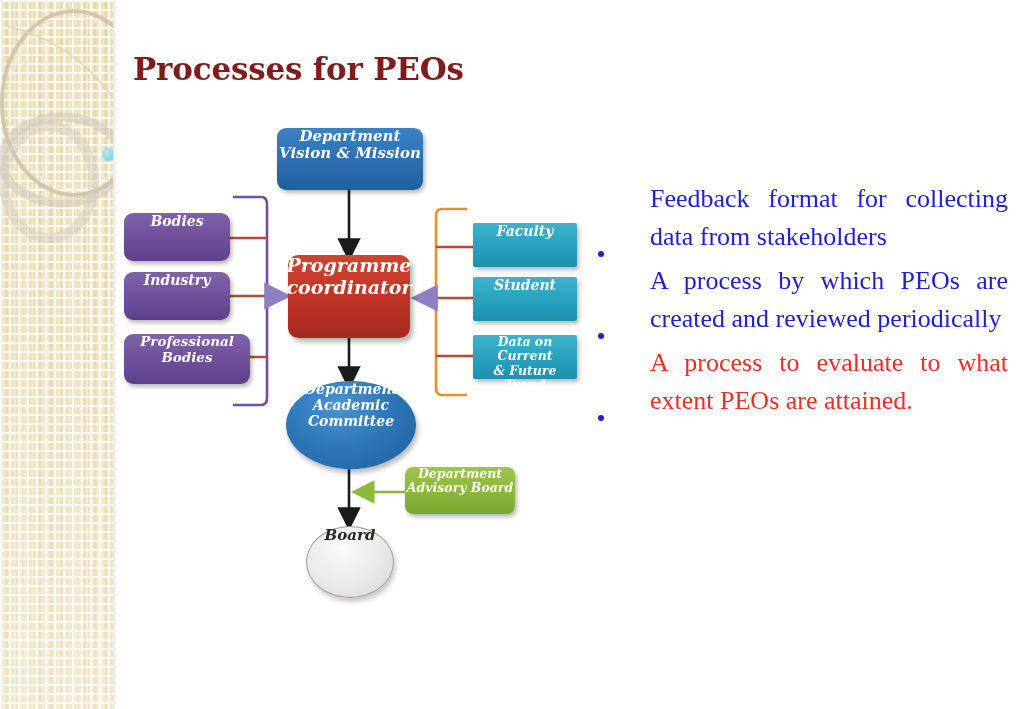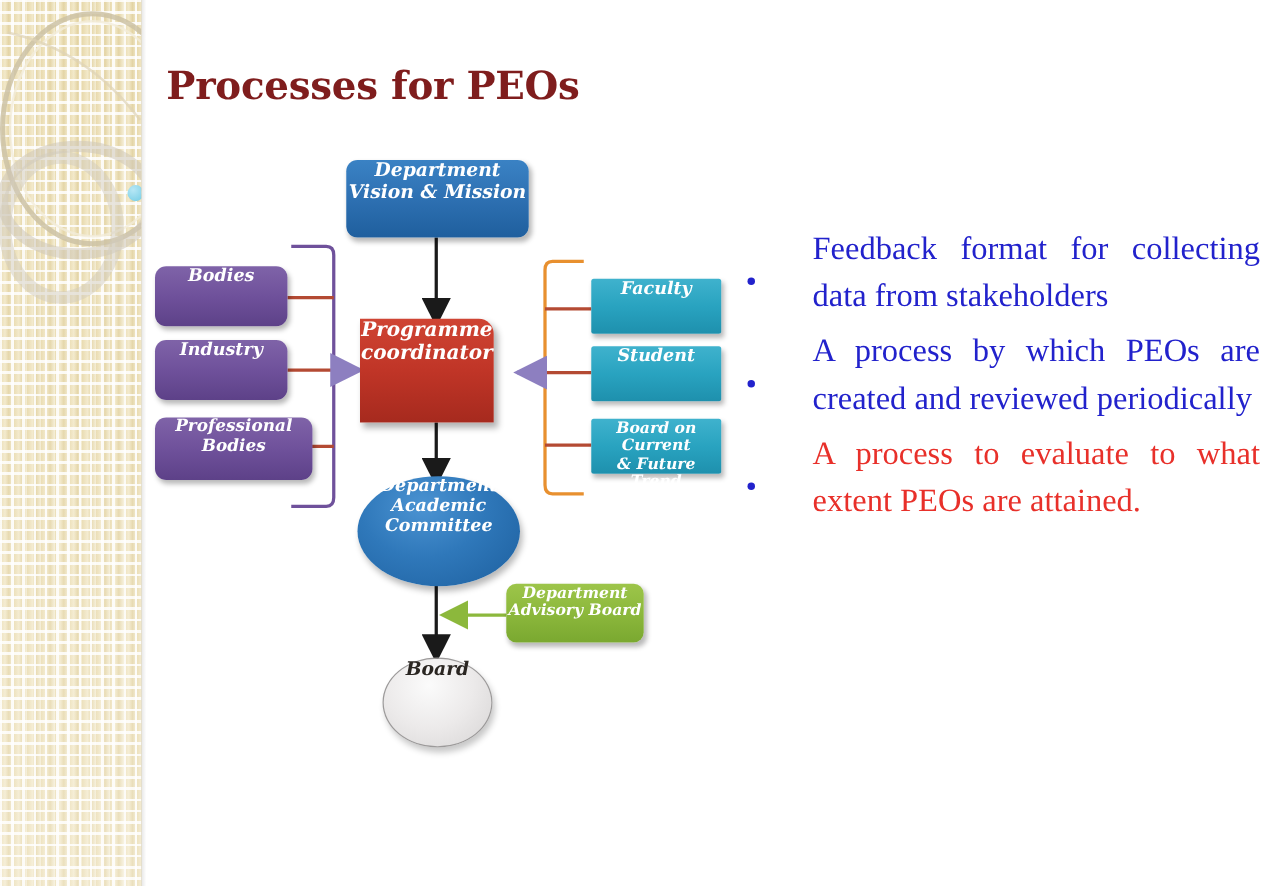--- a/index.html
+++ b/index.html
@@ -133,21 +133,21 @@
 
   
   #bullets {
     position: absolute;
     left: 588px;
     top: 180px;
     width: 420px;
   }
   .bullet-row {
     display: flex;
-    align-items: center;
+    align-items: flex-end;
     margin-bottom: 5px;
   }
   .bullet-marker {
     flex: 0 0 auto;
     width: 52px;
     padding-top: 13px;
     text-align: left;
     padding-left: 10px;
     color: #2222cc;
     font-size: 17px;
@@ -243,38 +243,38 @@
     <span>Industry</span>
   </div>
 
   <div class="node node-purple" style="left:9px; top:224px; width:126px; height:50px; font-size:13.5px;">
     <div>
       <div>Professional</div>
       <div>Bodies</div>
     </div>
   </div>
 
-  <div class="node node-red" style="left:173px; top:145px; width:107px; height:83px; font-size:16px;">
+  <div class="node node-red" style="left:173px; top:145px; width:122px; height:83px; font-size:19px;border-radius:10px;">
     <div>
       <div>Programme</div>
       <div>coordinator</div>
     </div>
   </div>
 
   <div class="node node-teal" style="left:358px; top:113px; width:104px; height:44px; font-size:14px;">
     <span>Faculty</span>
   </div>
 
   <div class="node node-teal" style="left:358px; top:167px; width:104px; height:44px; font-size:14px;">
     <span>Student</span>
   </div>
 
   <div class="node node-teal" style="left:358px; top:225px; width:104px; height:44px; font-size:12.5px;">
     <div>
-      <div>Board on Current</div>
+      <div>Data on Current</div>
       <div>&amp; Future Trend</div>
     </div>
   </div>
 
   <div class="node node-ellipse-blue" style="left:171px; top:271px; width:130px; height:88px; font-size:14px;">
     <div>
       <div>Department</div>
       <div>Academic</div>
       <div>Committee</div>
     </div>

